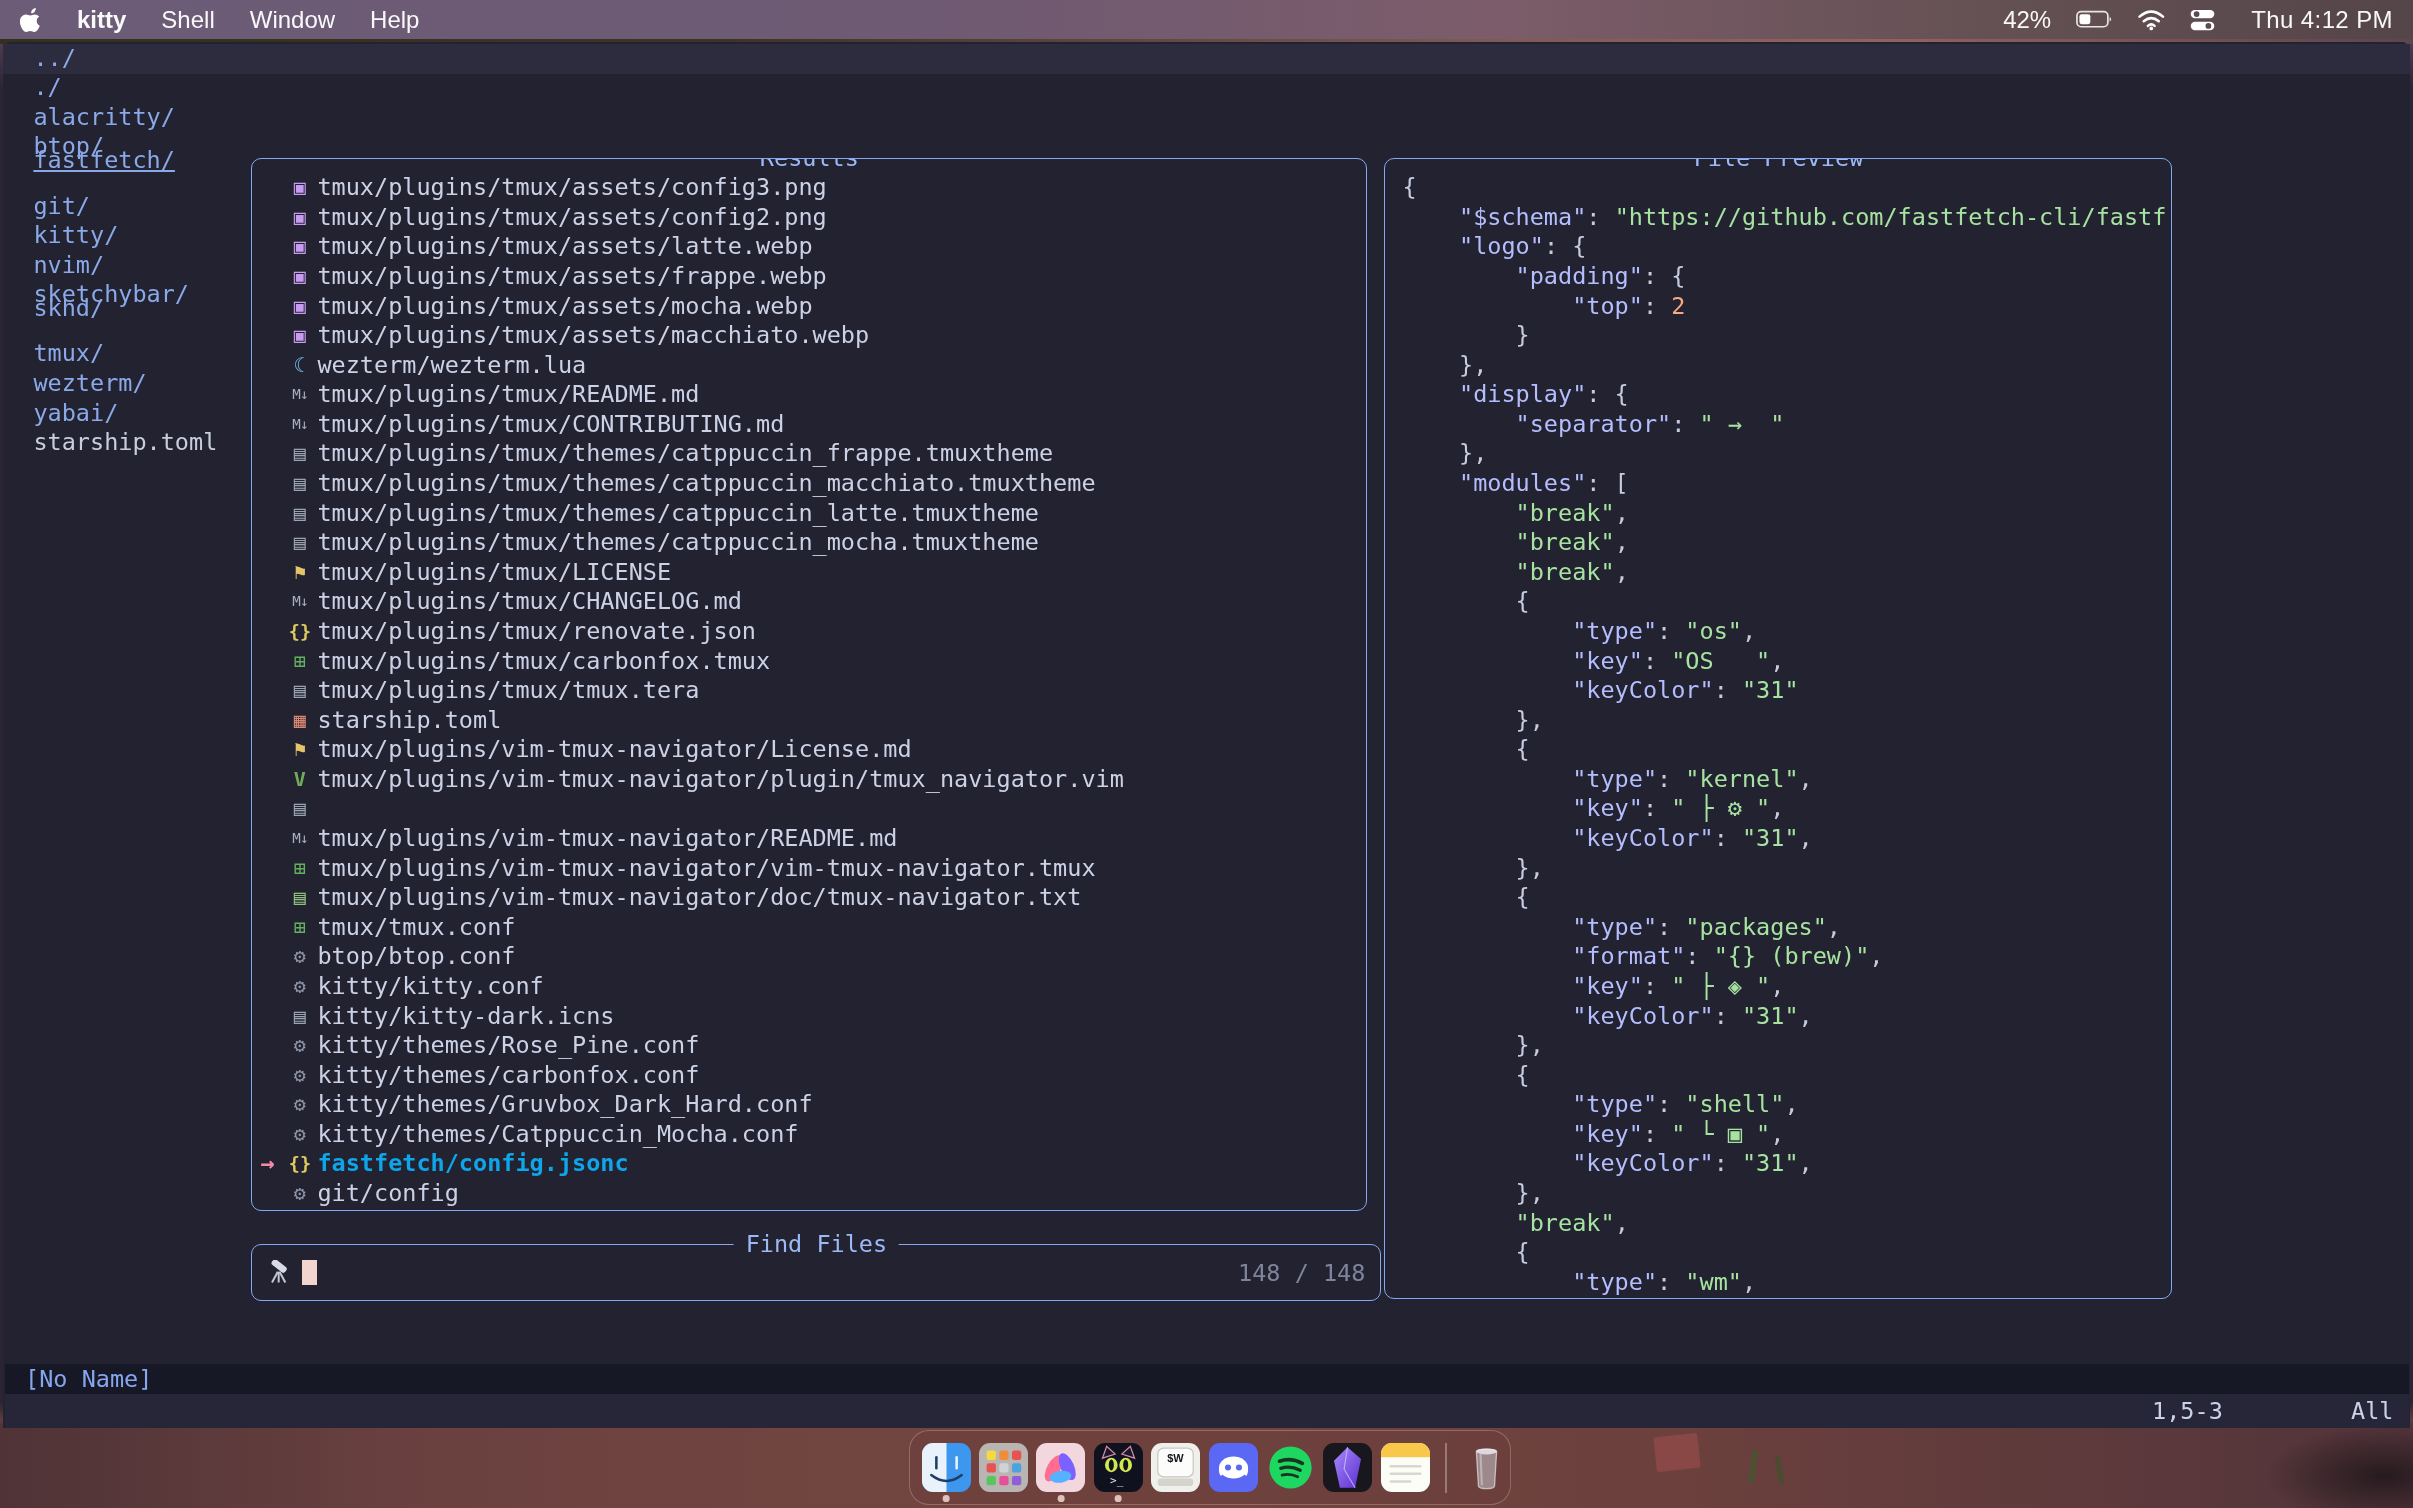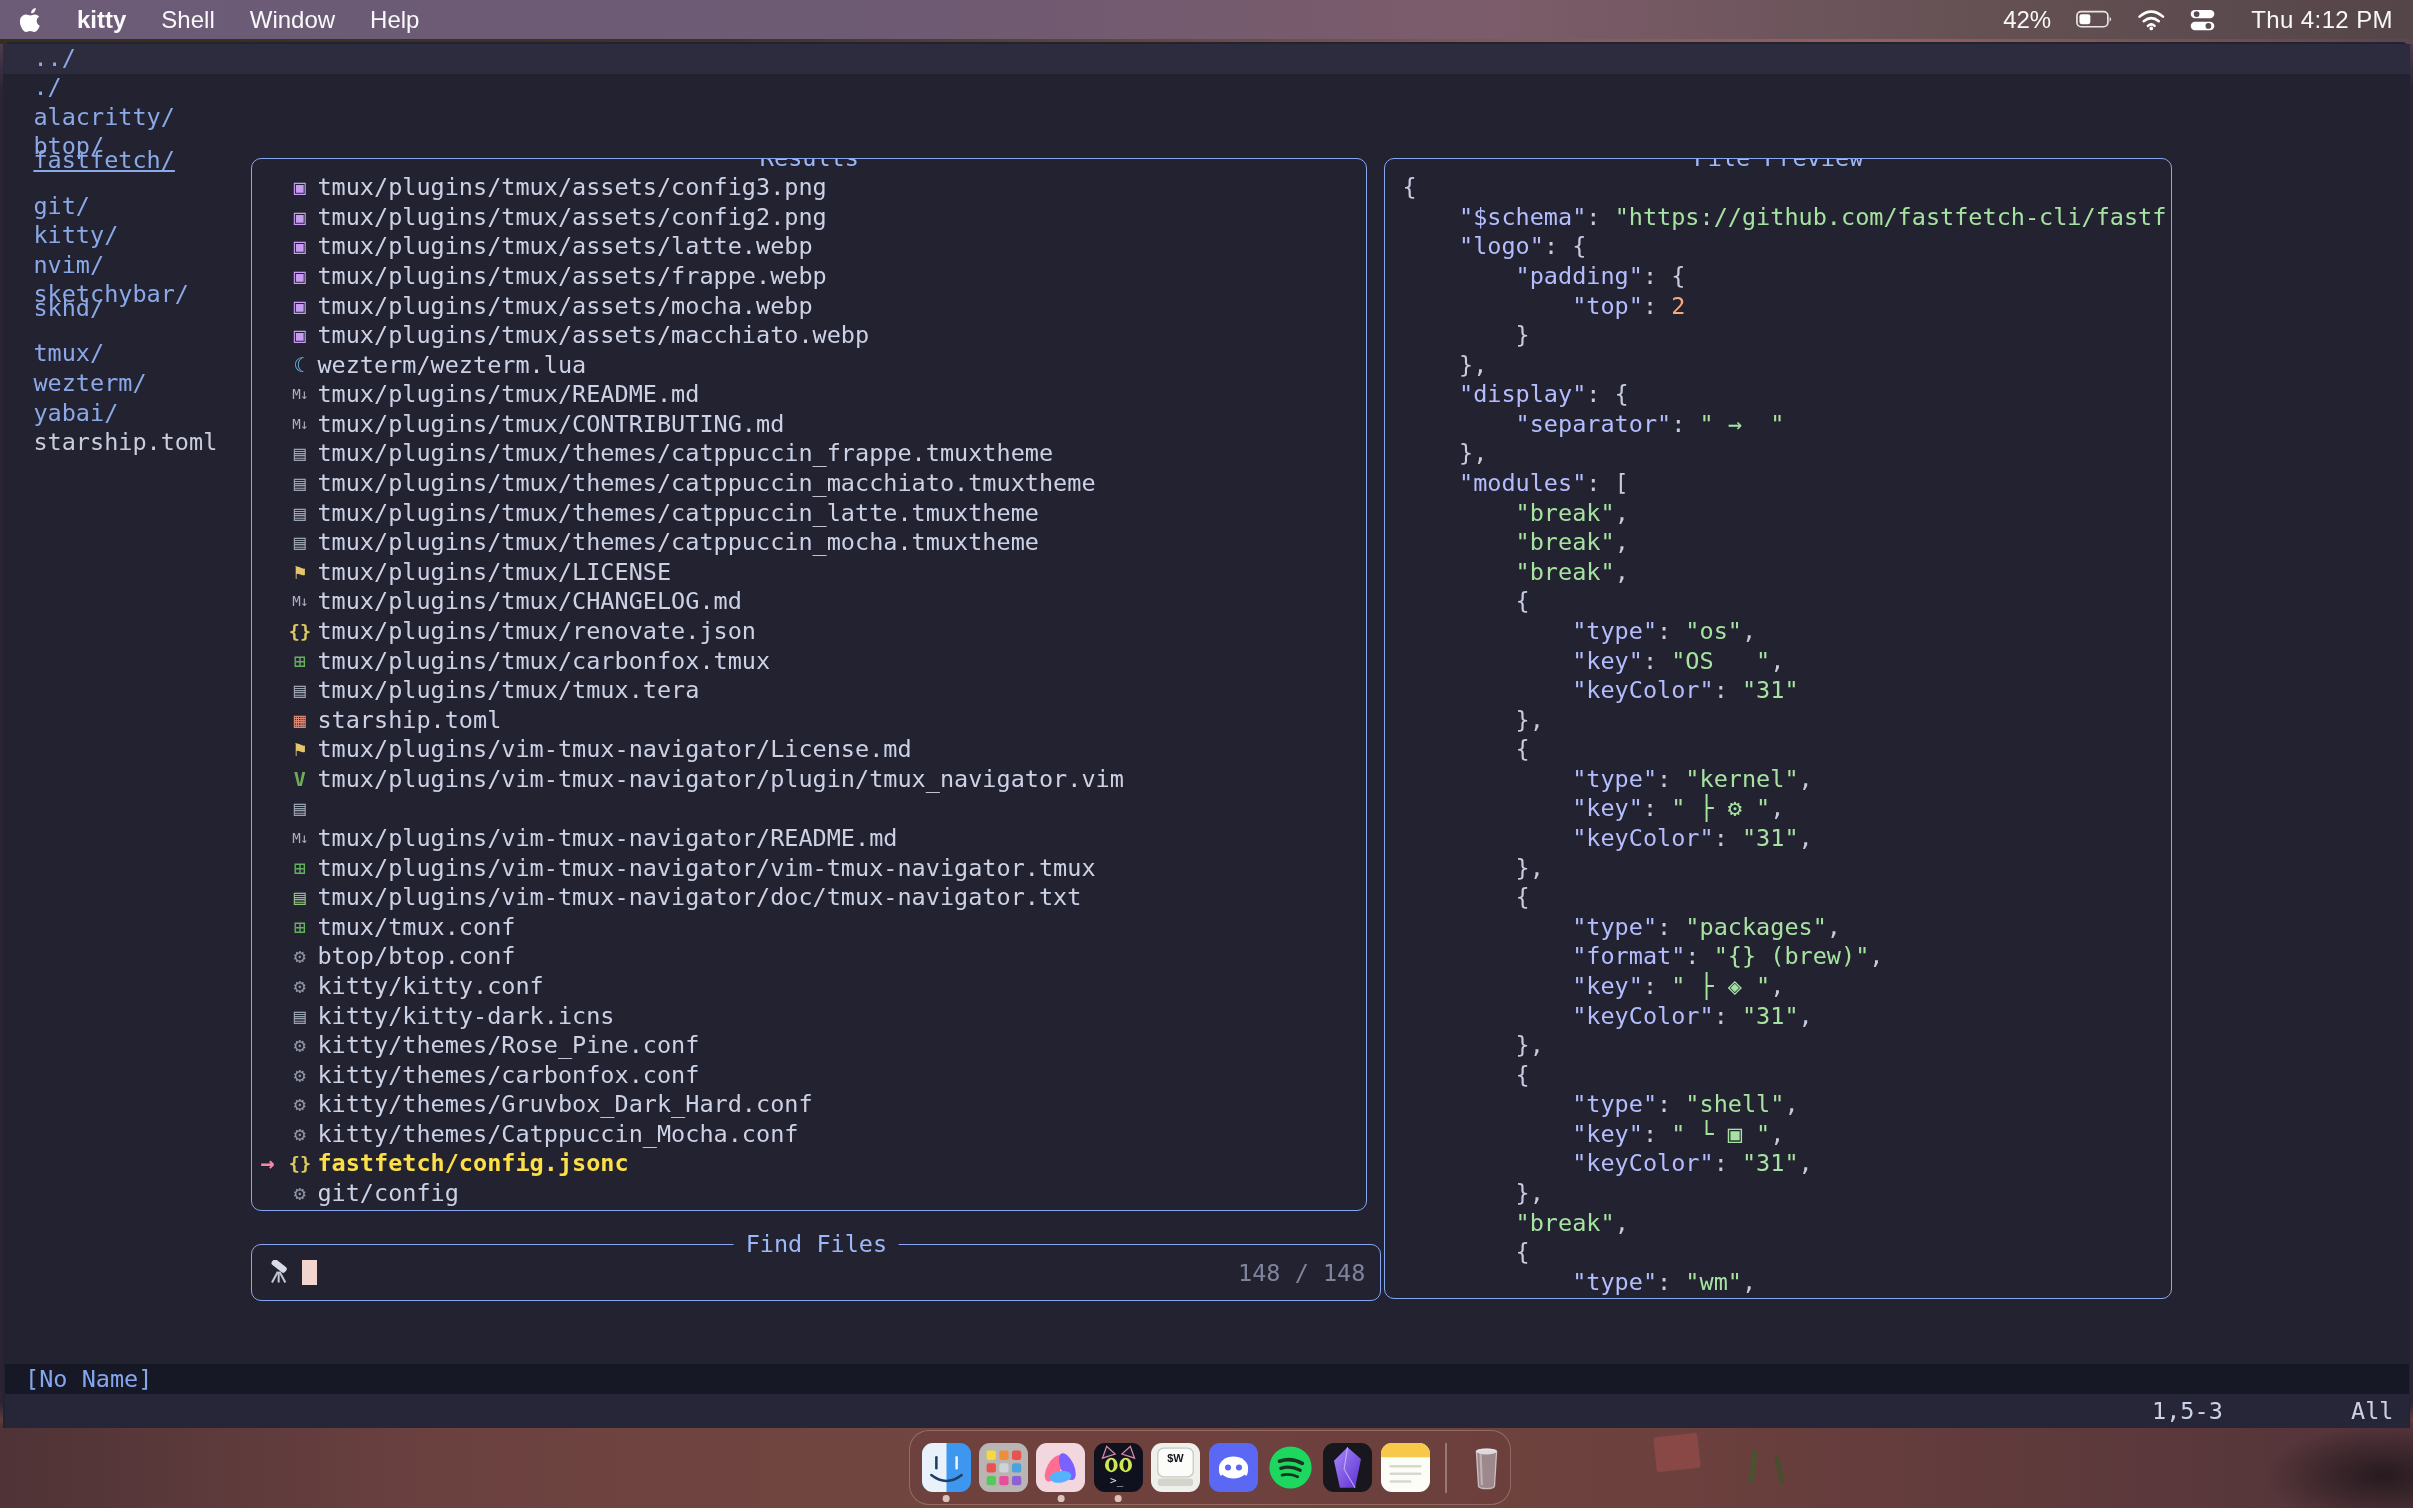--- a/index.html
+++ b/index.html
@@ -45,21 +45,21 @@
   .panel { position:absolute; border:1.7px solid #87a8f0; border-radius:10px; background:#232231; }
   .ptitle { position:absolute; top:-17px; left:50%; transform:translateX(-50%);
     background:#232231; padding:0 11.7px; color:#9cb9f6; font-family:"DejaVu Sans Mono", monospace; font-size:23.5px; line-height:32px; white-space:nowrap; }
 
   .results-panel { left:248px; top:116px; width:1116px; height:1053px; overflow:hidden; }
   .res-row { position:absolute; left:0; width:100%; height:29px; line-height:29px; white-space:pre;
     font-family:"DejaVu Sans Mono", monospace; font-size:23.5px; color:#ccd2e6; display:flex; align-items:center; }
   .res-arrow { display:inline-block; width:30px; text-align:center; color:#f38ba8; font-weight:700; flex:none; }
   .res-icon { display:inline-block; width:35px; text-align:center; flex:none; font-size:20px; }
   .res-label { flex:none; }
-  .res-row.sel .res-label { color:#fde047; font-weight:700; }
+  .res-row.sel .res-label { color:#0ea5e9; font-weight:700; }
   .ic-img{color:#c79bf0} .ic-lua{color:#6cb8e6} .ic-md{color:#a9afc2;font-size:14.2px;letter-spacing:-0.8px}
   .ic-doc{color:#9aa3b2} .ic-lic{color:#e3c469} .ic-json{color:#ddc95e;font-size:18.4px;font-weight:700}
   .ic-tmux{color:#63b05f} .ic-toml{color:#d98771} .ic-vim{color:#6fae57;font-weight:700}
   .ic-txt{color:#8ec07c} .ic-gear{color:#8f96a8}
 
   .preview-panel { left:1381px; top:116px; width:788px; height:1141px; overflow:hidden; }
   .pv-line { position:absolute; left:17px; white-space:pre; font-family:"DejaVu Sans Mono", monospace; font-size:23.5px; height:29px; line-height:29px; }
   .pv-line .k { color:#b4befe; }
   .pv-line .s { color:#a6e3a1; }
   .pv-line .n { color:#f5a97f; }

